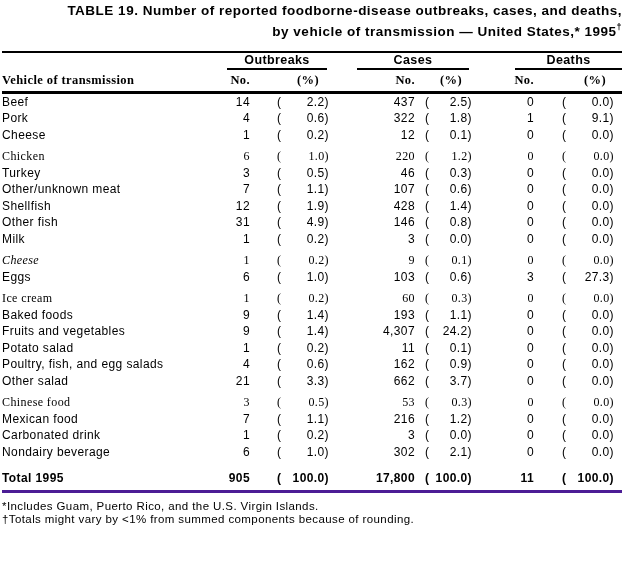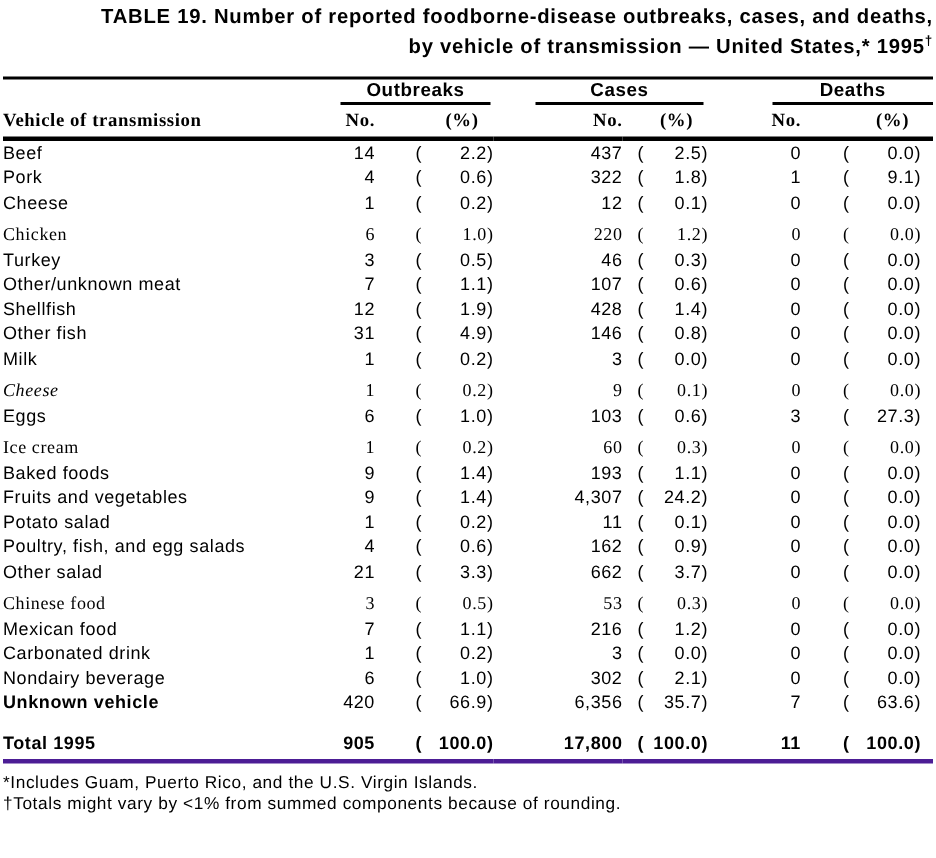--- a/index.html
+++ b/index.html
@@ -451,38 +451,20 @@
           <td class="pct pct-cs"><span class="pw pw-cs">
               <span class="op">(</span>
               <span class="pv">2.1)</span>
             </span></td>
           <td class="no">0</td>
           <td class="pct pct-dt"><span class="pw pw-dt">
               <span class="op">(</span>
               <span class="pv">0.0)</span>
             </span></td>
         </tr>
-        <tr>
-          <td class="lbl b">Unknown vehicle</td>
-          <td class="no">420</td>
-          <td class="pct pct-ob"><span class="pw pw-ob">
-              <span class="op">(</span>
-              <span class="pv">66.9)</span>
-            </span></td>
-          <td class="no">6,356</td>
-          <td class="pct pct-cs"><span class="pw pw-cs">
-              <span class="op">(</span>
-              <span class="pv">35.7)</span>
-            </span></td>
-          <td class="no">7</td>
-          <td class="pct pct-dt"><span class="pw pw-dt">
-              <span class="op">(</span>
-              <span class="pv">63.6)</span>
-            </span></td>
-        </tr>
         <tr class="total">
           <td class="lbl">Total 1995</td>
           <td class="no">905</td>
           <td class="pct pct-ob"><span class="pw pw-ob">
               <span class="op">(</span>
               <span class="pv">100.0)</span>
             </span></td>
           <td class="no">17,800</td>
           <td class="pct pct-cs"><span class="pw pw-cs">
               <span class="op">(</span>

